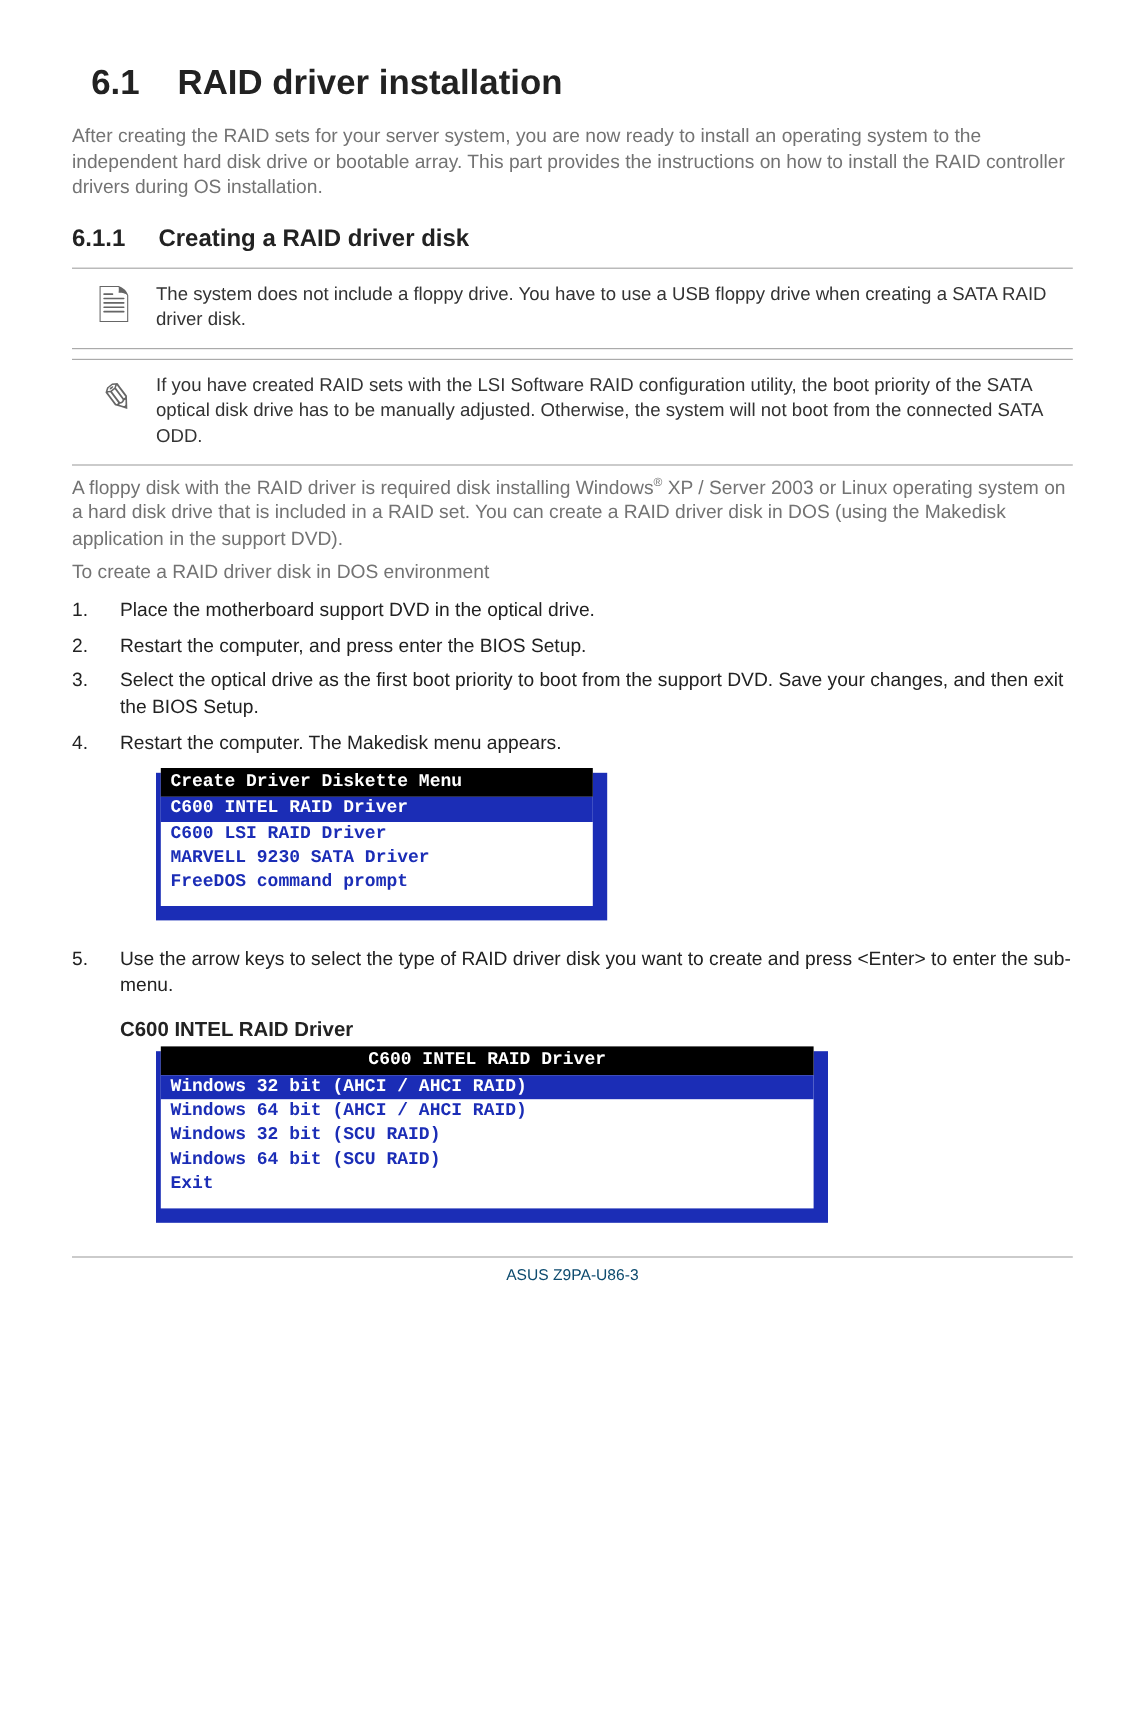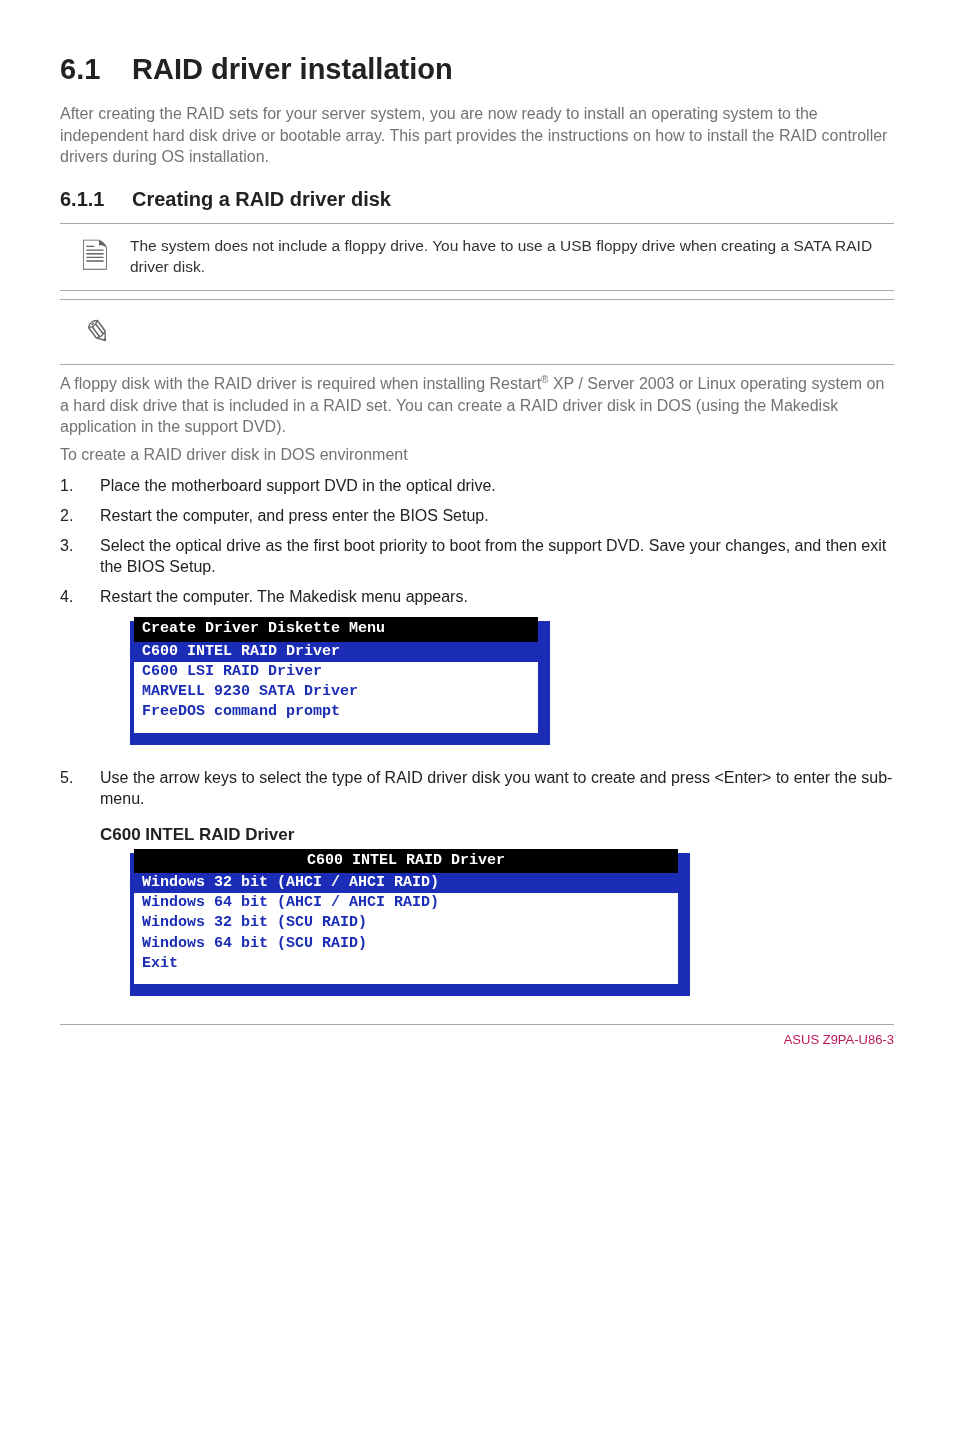--- a/index.html
+++ b/index.html
@@ -8,21 +8,21 @@
     color: #222;
     margin: 0;
     padding: 50px 60px 30px 60px;
     width: 954px;
     box-sizing: border-box;
     line-height: 1.35;
   }
   h1 {
     font-size: 29px;
     font-weight: bold;
-    margin: 0 0 14px 0;
+    margin: 0 0 14px 16px;
   }
   .chapter-num { display: inline-block; width: 72px; }
   p { font-size: 16px; margin: 6px 0; color: #737373; }
   h2 {
     font-size: 20px;
     font-weight: bold;
     margin: 18px 0 10px 0;
   }
   .sub-num { display: inline-block; width: 72px; }
   .note-row {
@@ -42,21 +42,21 @@
     font-family: "Brush Script MT", cursive, serif;
   }
   .note-text { flex: 1; font-size: 15.5px; color: #333; padding: 4px 4px 4px 0; }
   .sup { font-size: 10px; vertical-align: super; }
   ol { padding-left: 0; margin: 6px 0 10px 0; list-style: none; }
   ol li { font-size: 16px; padding: 4px 0; display: flex; }
   ol li .num { flex: 0 0 40px; }
   ol li .txt { flex: 1; }
   .console-mid {
      margin: 6px 0 18px 70px;
-     width: 420px;
+     width: 376px;
   }
   .console-frame {
     background: #1b2db6;
     padding: 0 10px 8px 6px;
   }
   .console-inner {
     background: #fff;
     color: #1b2db6;
     font-family: "Courier New", monospace;
     font-weight: bold;
@@ -81,23 +81,23 @@
   .console-line.selected { background: #1b2db6; color: #fff; }
   .console-wide { width: 560px; margin: 6px 0 6px 70px; }
   h3 { font-size: 17px; font-weight: bold; margin: 10px 0 6px 40px; }
   hr.footer {
     border: none;
     border-top: 1px solid #aaa;
     margin: 28px 0 6px 0;
   }
   .footer {
     display: flex;
-    justify-content: flex-end;
+    justify-content: center;
     font-size: 13px;
-    color: #be185d;
+    color: #0c4a6e;
   }
 </style>
 </head>
 <body>
 
 <h1>
   <span class="chapter-num">6.1</span><span>RAID driver installation</span>
 </h1>
 
 <p>After creating the RAID sets for your server system, you are now ready to install an operating system to the independent hard disk drive or bootable array. This part provides the instructions on how to install the RAID controller drivers during OS installation.</p>
@@ -106,24 +106,25 @@
   <span class="sub-num">6.1.1</span><span>Creating a RAID driver disk</span>
 </h2>
 
 <div class="note-row">
   <div class="note-icon">🗎</div>
   <div class="note-text">The system does not include a floppy drive. You have to use a USB floppy drive when creating a SATA RAID driver disk.</div>
 </div>
 
 <div class="note-row">
   <div class="note-icon" style="font-style:italic;">✎</div>
+  <div class="note-text">If you have created RAID sets with the LSI Software RAID configuration utility, the boot priority of the SATA optical disk drive has to be manually adjusted. Otherwise, the system will not boot from the connected SATA ODD.</div>
 </div>
 
 <p>
-  <span>A floppy disk with the RAID driver is required when installing Restart</span><span class="sup">®</span><span> XP / Server 2003 or Linux operating system on a hard disk drive that is included in a RAID set. You can create a RAID driver disk in DOS (using the Makedisk application in the support DVD).</span>
+  <span>A floppy disk with the RAID driver is required disk installing Windows</span><span class="sup">®</span><span> XP / Server 2003 or Linux operating system on a hard disk drive that is included in a RAID set. You can create a RAID driver disk in DOS (using the Makedisk application in the support DVD).</span>
 </p>
 
 <p>To create a RAID driver disk in DOS environment</p>
 
 <ol>
   <li>
       <span class="num">1.</span>
       <span class="txt">Place the motherboard support DVD in the optical drive.</span>
     </li>
   <li>

